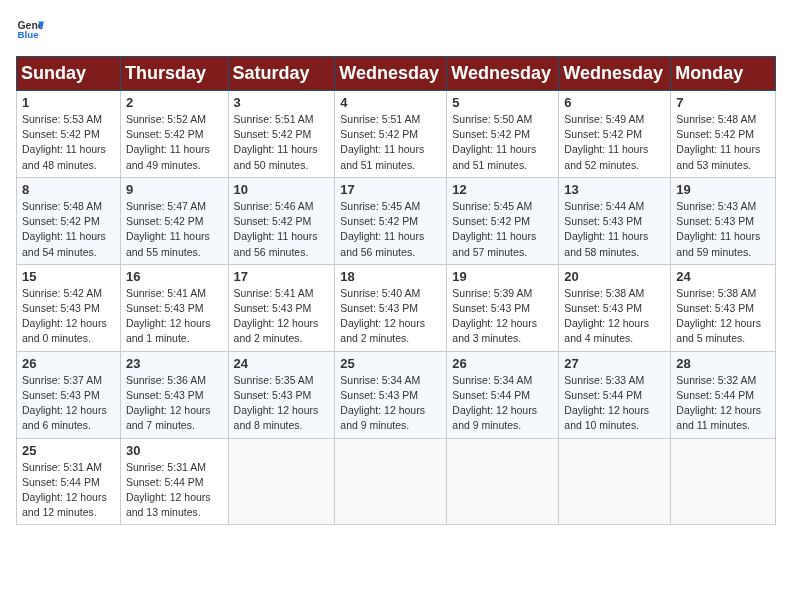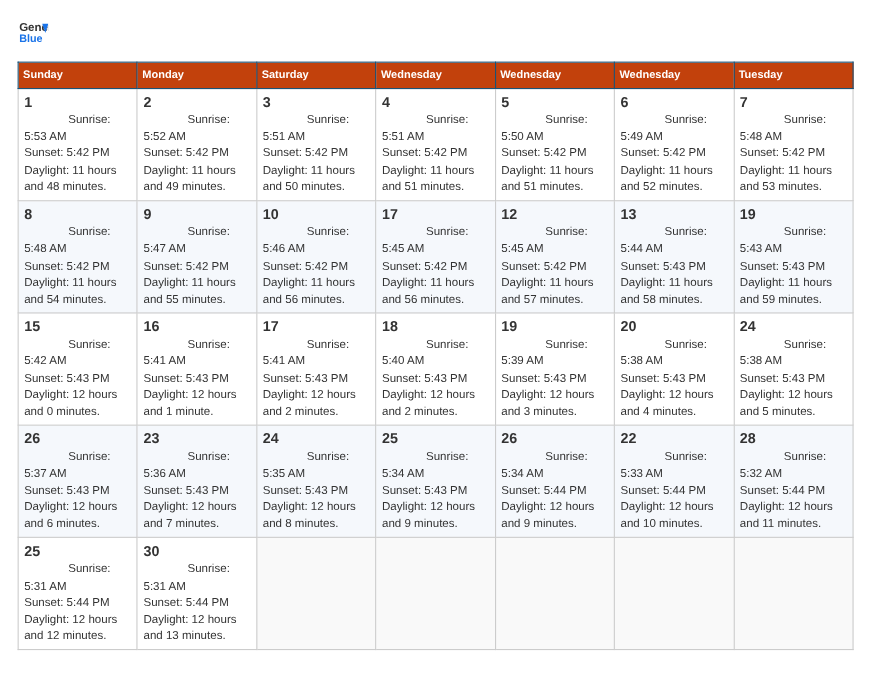--- a/index.html
+++ b/index.html
@@ -36,23 +36,23 @@
     .location-title {
       font-size: 15px;
       color: #555;
     }
     .calendar {
       width: 100%;
       border-collapse: collapse;
       border: 1px solid #ccc;
     }
     .calendar th {
-      background-color: #c2410c;
+      background-color: #7f1d1d;
       color: #fff;
-      font-size: 10px;
+      font-size: 18px;
       font-weight: bold;
       padding: 6px 4px;
       text-align: left;
       border: 1px solid #1a5276;
     }
     .calendar td {
       vertical-align: top;
       padding: 4px 5px;
       border: 1px solid #ccc;
       font-size: 10.5px;
@@ -67,21 +67,20 @@
     .day-number {
       font-size: 13px;
       font-weight: bold;
       display: block;
       margin-bottom: 2px;
     }
     .day-detail {
       line-height: 1.45;
       color: #333;
       font-size: 10.5px;
-      margin-left: 40px;
     }
     .empty-cell {
       background: #f9f9f9 !important;
     }
   </style>
 </head>
 <body>
 
 <div class="header">
   <div class="logo">
@@ -94,26 +93,26 @@
   <div class="title-block">
     <div class="month-title"></div>
     <div class="location-title"></div>
   </div>
 </div>
 
 <table class="calendar">
   <thead>
     <tr>
     <th>Sunday</th>
-        <th>Monday</th>
+        <th>Thursday</th>
         <th>Saturday</th>
         <th>Wednesday</th>
         <th>Wednesday</th>
         <th>Wednesday</th>
-        <th>Tuesday</th>
+        <th>Monday</th>
       </tr>
   </thead>
   <tbody id="calendar-body">
   <tr>
         <td><span class="day-number">1</span>
 <span class="day-detail">Sunrise: 5:53 AM<br>Sunset: 5:42 PM<br>Daylight: 11 hours and 48 minutes.</span></td>
         <td><span class="day-number">2</span>
 <span class="day-detail">Sunrise: 5:52 AM<br>Sunset: 5:42 PM<br>Daylight: 11 hours and 49 minutes.</span></td>
         <td><span class="day-number">3</span>
 <span class="day-detail">Sunrise: 5:51 AM<br>Sunset: 5:42 PM<br>Daylight: 11 hours and 50 minutes.</span></td>
@@ -162,21 +161,21 @@
         <td><span class="day-number">26</span>
 <span class="day-detail">Sunrise: 5:37 AM<br>Sunset: 5:43 PM<br>Daylight: 12 hours and 6 minutes.</span></td>
         <td><span class="day-number">23</span>
 <span class="day-detail">Sunrise: 5:36 AM<br>Sunset: 5:43 PM<br>Daylight: 12 hours and 7 minutes.</span></td>
         <td><span class="day-number">24</span>
 <span class="day-detail">Sunrise: 5:35 AM<br>Sunset: 5:43 PM<br>Daylight: 12 hours and 8 minutes.</span></td>
         <td><span class="day-number">25</span>
 <span class="day-detail">Sunrise: 5:34 AM<br>Sunset: 5:43 PM<br>Daylight: 12 hours and 9 minutes.</span></td>
         <td><span class="day-number">26</span>
 <span class="day-detail">Sunrise: 5:34 AM<br>Sunset: 5:44 PM<br>Daylight: 12 hours and 9 minutes.</span></td>
-        <td><span class="day-number">22</span>
+        <td><span class="day-number">27</span>
 <span class="day-detail">Sunrise: 5:33 AM<br>Sunset: 5:44 PM<br>Daylight: 12 hours and 10 minutes.</span></td>
         <td><span class="day-number">28</span>
 <span class="day-detail">Sunrise: 5:32 AM<br>Sunset: 5:44 PM<br>Daylight: 12 hours and 11 minutes.</span></td>
       </tr>
       <tr>
         <td><span class="day-number">25</span>
 <span class="day-detail">Sunrise: 5:31 AM<br>Sunset: 5:44 PM<br>Daylight: 12 hours and 12 minutes.</span></td>
         <td><span class="day-number">30</span>
 <span class="day-detail">Sunrise: 5:31 AM<br>Sunset: 5:44 PM<br>Daylight: 12 hours and 13 minutes.</span></td>
         <td class="empty-cell"></td>

